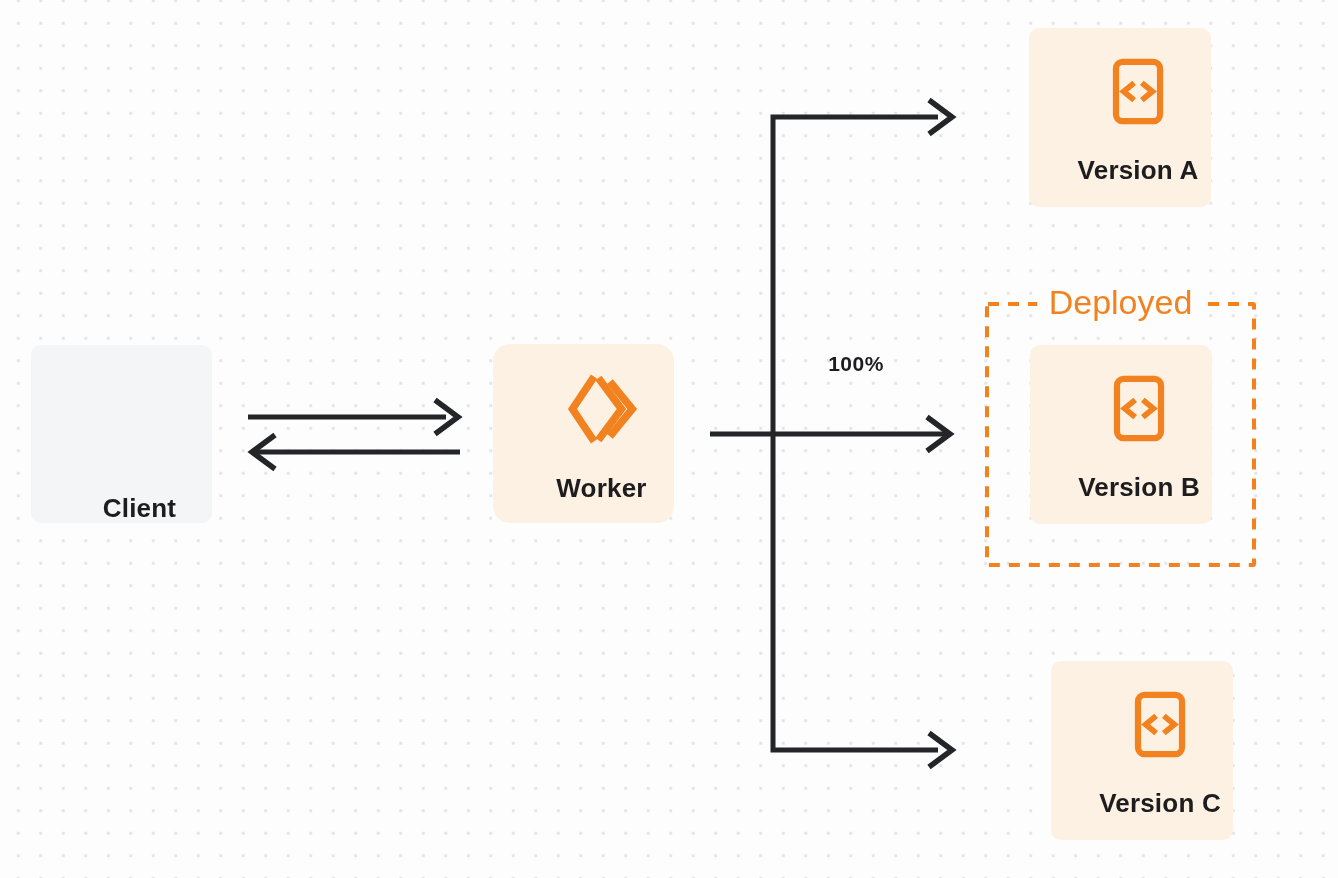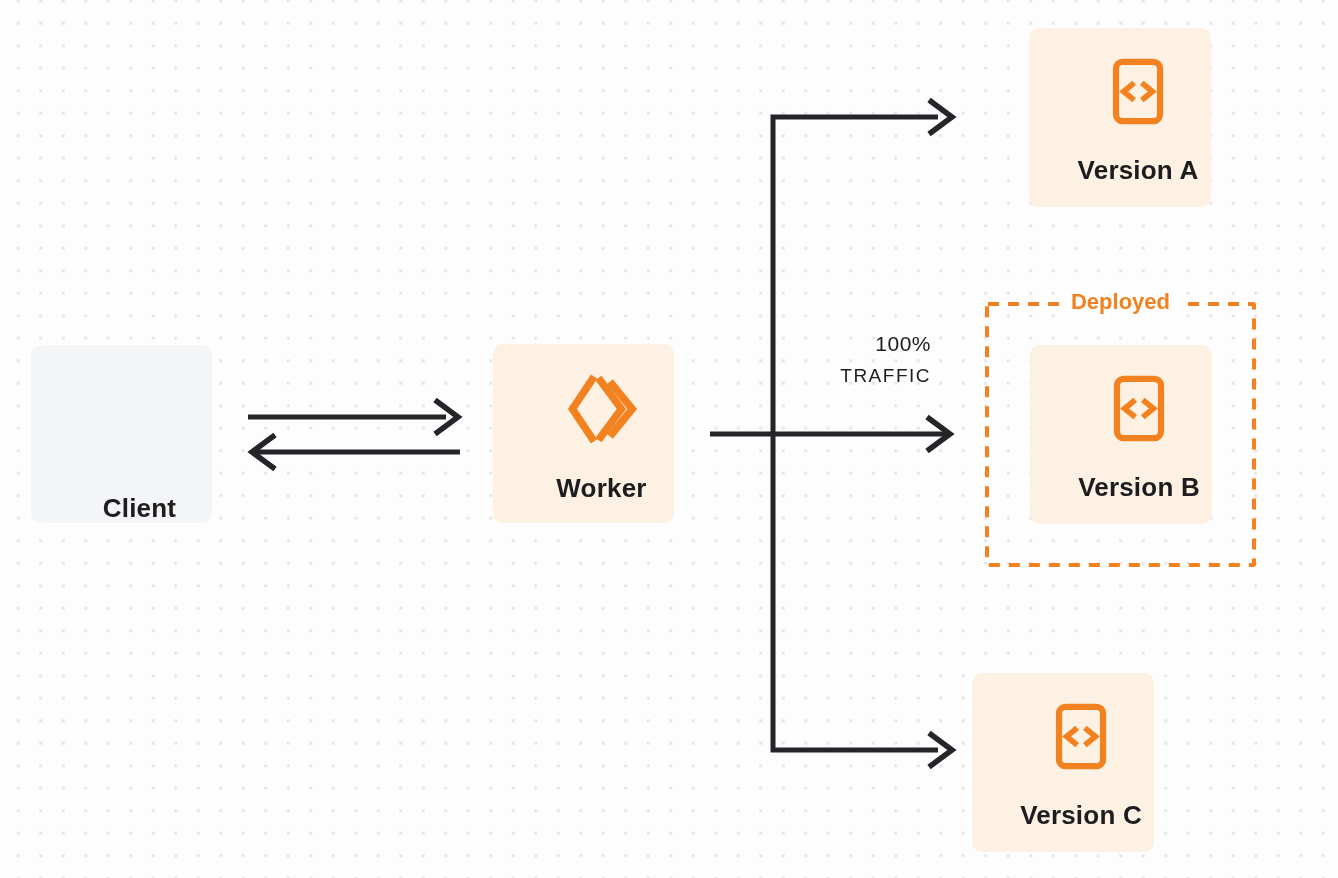--- a/index.html
+++ b/index.html
@@ -59,30 +59,31 @@
     width: 181px; height: 178px;
     background: var(--gray-box, #F4F5F6);
     justify-content: flex-end;
   }
   .worker-node {
     left: 493px; top: 344px;
     width: 181px; height: 179px;
     background: var(--cream, #FCF1E3);
     padding-top: 29px;
     gap: 28px;
+    border-radius: 17px;
   }
   .version-node {
     width: 182px; height: 179px;
     background: var(--cream, #FCF1E3);
     padding-top: 30px;
     gap: 30px;
   }
   .version-a { left: 1029px; top: 28px; }
   .version-b { left: 1030px; top: 345px; align-items: center; }
-  .version-c { left: 972px; top: 661px; margin-top: 12px; }
+  .version-c { left: 1051px; top: 661px; }
   .workers-logo {
     width: 72px; height: 72px;
   }
   .workers-logo polyline {
     stroke: var(--orange, #F2821F);
     stroke-width: 10.5;
     fill: none;
     stroke-linejoin: miter;
     stroke-linecap: butt;
   }
@@ -94,25 +95,25 @@
   }
   .code-file-icon polyline {
     stroke: var(--orange, #F2821F);
     stroke-width: 6;
     fill: none;
     stroke-linejoin: miter;
     stroke-linecap: butt;
   }
   .traffic-label {
     position: absolute;
-    left: 781px; top: 329px;
+    left: 781px; top: 349px;
     width: 150px;
-    text-align: right;
+    text-align: center;
     color: var(--text, #1D1D1F);
-    font-weight: 400;
+    font-weight: 700;
   }
   .traffic-line1 { display: block; font-size: 21px; line-height: 29px; letter-spacing: 0.5px; }
   .traffic-line2 { display: block; font-size: 19px; line-height: 36px; letter-spacing: 1.5px; }
   .deployed-region {
     position: absolute;
     left: 985px; top: 302px;
     width: 271px; height: 265px;
   }
   .deployed-border rect {
     stroke: var(--orange, #F2821F);
@@ -120,23 +121,23 @@
     stroke-dasharray: 11 9;
     fill: none;
   }
   .deployed-label {
     position: absolute;
     left: 50%;
     top: -16px;
     transform: translateX(-50%);
     background: var(--page-bg, #FDFDFD);
     padding: 0 12px;
-    font-size: 22px;
+    font-size: 34px;
     line-height: 32px;
-    font-weight: 700;
+    font-weight: 400;
     color: var(--orange, #F2821F);
     white-space: nowrap;
   }
 </style>
 </head>
 <body>
 
 <div class="canvas">
 
   <svg class="connectors" width="1338" height="878" viewBox="0 0 1338 878">
@@ -165,21 +166,20 @@
     <svg class="workers-logo" viewBox="0 0 100 100">
       <polyline points="39,5 9,50 39,95"></polyline>
       <polyline points="45,7 77,50 45,93"></polyline>
       <polyline points="61,12 92,50 61,88"></polyline>
     </svg>
     <span class="node-label">Worker</span>
   </div>
 
   <div class="traffic-label">
     <span class="traffic-line1">100%</span>
-    <span class="traffic-line2">TRAFFIC</span>
   </div>
 
   <div class="node version-node version-a">
     <svg class="code-file-icon" viewBox="0 0 56 70">
       <rect x="5" y="4" width="46" height="62" rx="7"></rect>
       <polyline points="24,26 13,35 24,44"></polyline>
       <polyline points="32,26 43,35 32,44"></polyline>
     </svg>
     <span class="node-label">Version A</span>
   </div>

